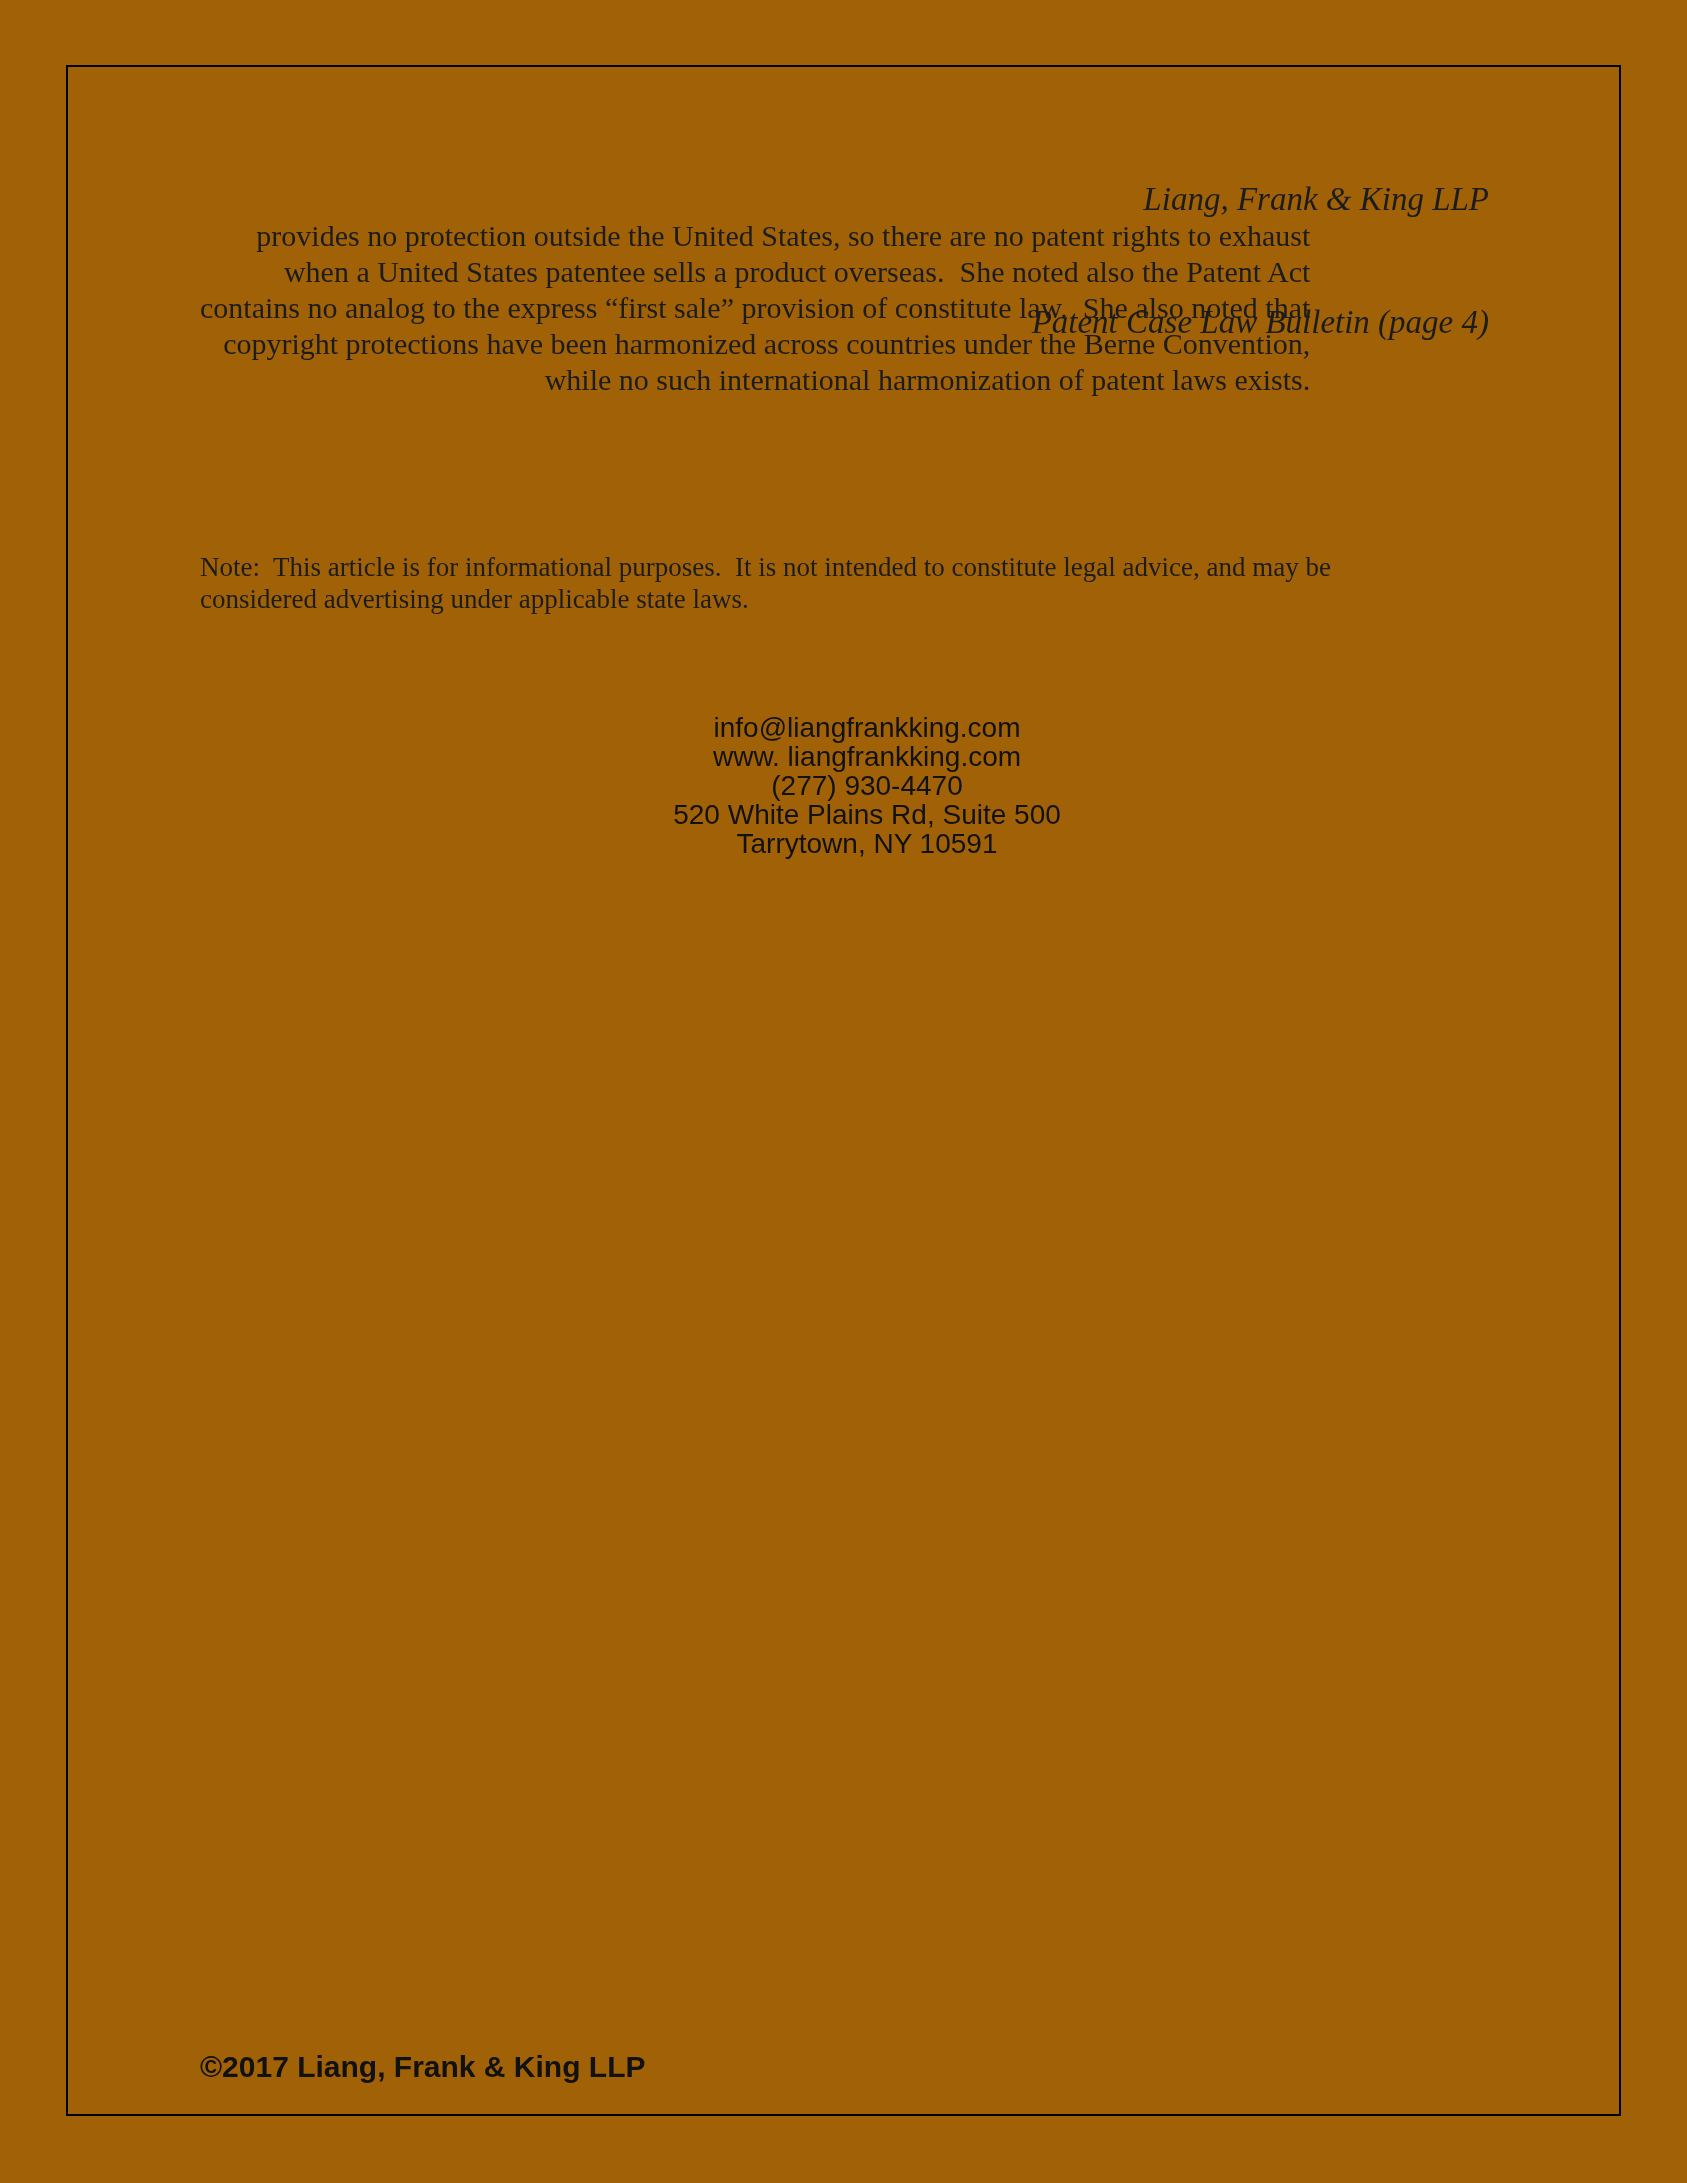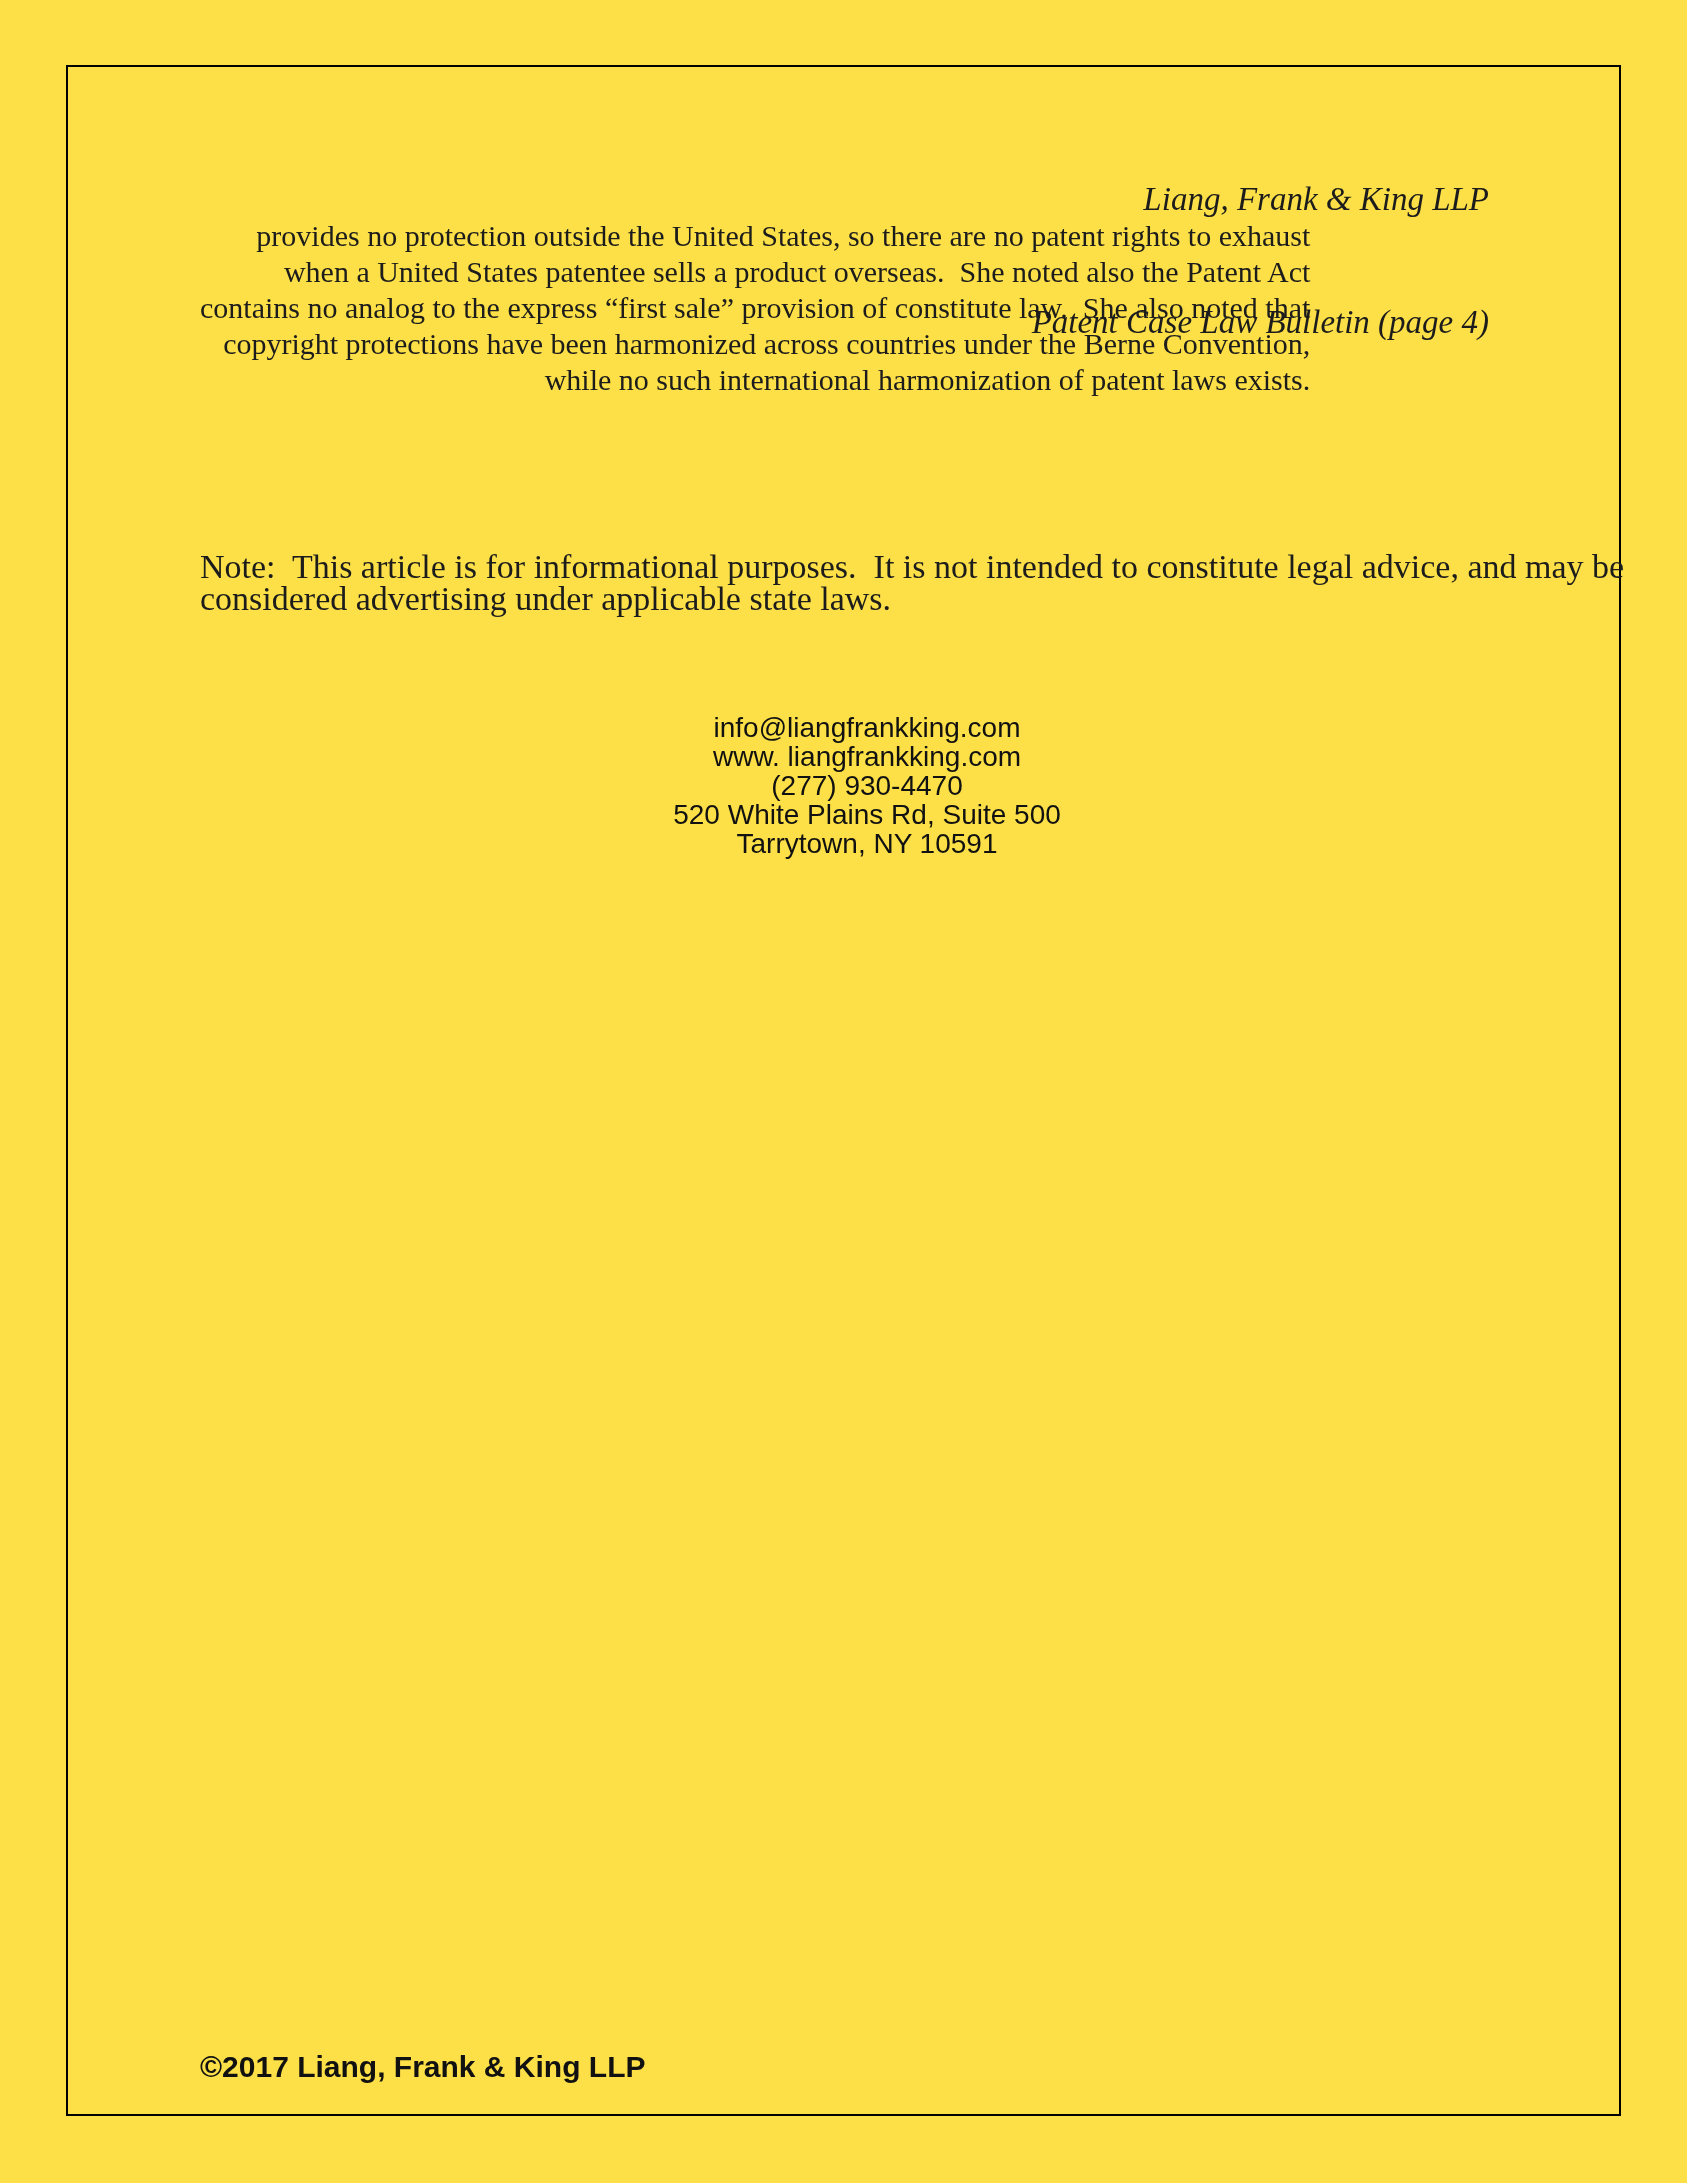--- a/index.html
+++ b/index.html
@@ -4,21 +4,21 @@
 <style>
   html, body {
     margin: 0;
     padding: 0;
     background: #edebe0;
   }
   .page {
     position: relative;
     width: 1687px;
     height: 2183px;
-    background: #fde047;
+    background: #a16207;
     overflow: hidden;
     font-family: "Liberation Serif", "DejaVu Serif", serif;
     color: #1c1c1c;
   }
   .border-box {
     position: absolute;
     left: 66px;
     top: 65px;
     width: 1555px;
     height: 2051px;
@@ -43,21 +43,21 @@
     line-height: 36px;
     text-align: right;
   }
   .body-par .line {
     white-space: pre;
   }
   .note {
     position: absolute;
     left: 200px;
     top: 551px;
-    font-size: 34px;
+    font-size: 27px;
     line-height: 32px;
   }
   .note .line {
     white-space: pre;
   }
   .contact {
     position: absolute;
     left: 222px;
     top: 713px;
     width: 1290px;

